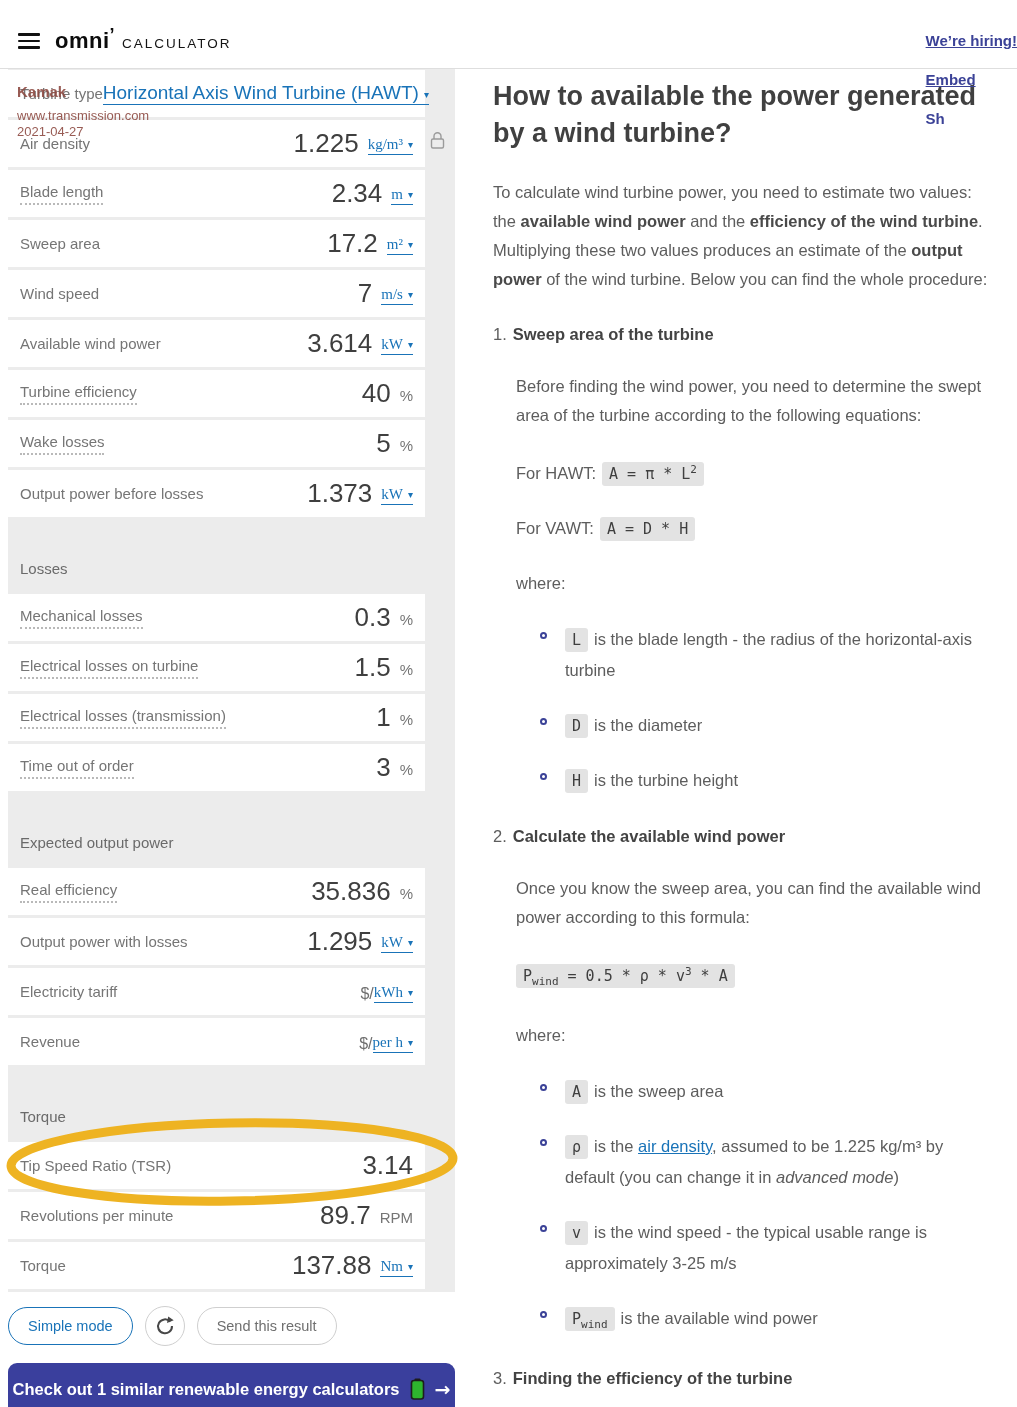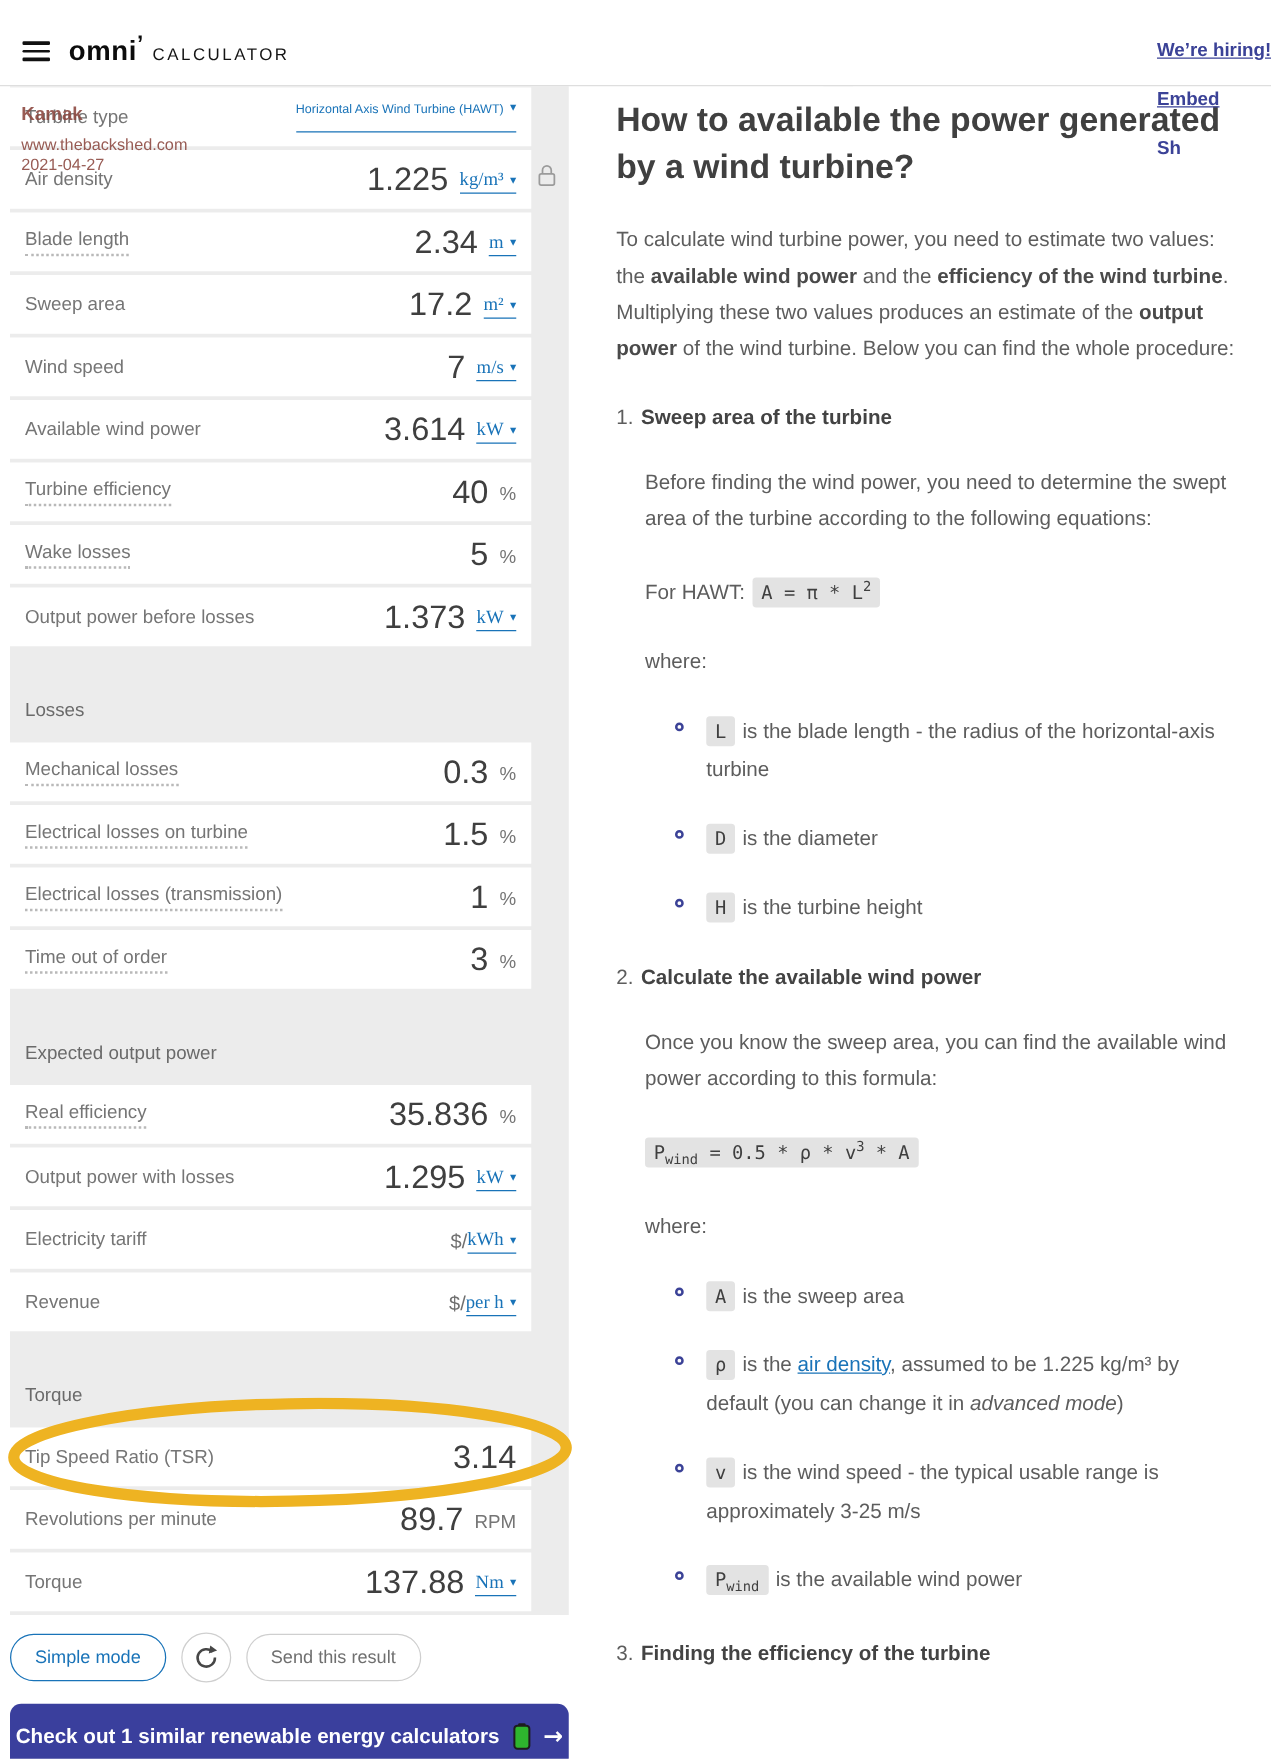--- a/index.html
+++ b/index.html
@@ -28,22 +28,22 @@
   .crow { width:417px; height:47px; background:#fff; margin-bottom:3px;
           display:flex; align-items:center; padding:0 12px; position:relative; }
   .rlabel { font-size:15px; color:#757575; white-space:nowrap; }
   .rlabel.dotted { border-bottom:2px dotted #b9b9b9; padding-bottom:3px; cursor:help; }
   .rval { margin-left:auto; font-size:26px; color:#3f3f3f; cursor:text; }
   .runit { margin-left:9px; font-size:15px; white-space:nowrap; position:relative; top:2px; }
   .runit.link { color:var(--accent,#1973b8); border-bottom:1px solid var(--accent,#1973b8);
                 padding-bottom:1px; cursor:pointer;font-family:Liberation Serif, serif; }
   .runit.plain { color:#757575; }
   .caret::after { content:"▾"; font-size:10px; margin-left:5px; position:relative; top:-1px; }
-  .type-link { margin-left:auto; font-size:10px; color:var(--accent,#1973b8);
-               border-bottom:1px solid var(--accent,#1973b8); padding-bottom:12px; cursor:pointer; white-space:nowrap; }
+  .type-link { margin-left:auto; font-size:19px; color:var(--accent,#1973b8);
+               border-bottom:1px solid var(--accent,#1973b8); padding-bottom:0; cursor:pointer; white-space:nowrap; }
   .prefix { margin-left:auto; font-size:16px; color:#6f6f6f; position:relative; top:2px; }
   .prefix + .runit { margin-left:0; }
   .sec-gap { height:22px; }
   .sec-head { height:52px; display:flex; align-items:center; padding-left:12px;
               font-size:15px; color:#6a6a6a; }
   
   .watermark { position:absolute; left:17px; top:84px; z-index:3; color:var(--watermark,#8d4a42);
                opacity:.9; pointer-events:none; }
   .wm-name { font-size:15px; font-weight:700; line-height:16px; }
   .wm-site { font-size:13px; line-height:17px; margin-top:7px; }
@@ -234,21 +234,21 @@
     <div class="crow">
       <span class="rlabel">Torque</span>
       <span class="rval">137.88</span>
       <span class="runit link"><span>Nm</span><span class="caret"></span></span>
     </div>
   </div>
 </div>
 
 <div class="watermark">
   <div class="wm-name">Kamak</div>
-  <div class="wm-site">www.thebackshed.com</div>
+  <div class="wm-site">www.transmission.com</div>
   <div class="wm-date">2021-04-27</div>
 </div>
 
 <div class="lock">
   <svg width="17" height="19" viewBox="0 0 17 19">
     <rect x="2.5" y="8" width="12" height="9" rx="1.5" fill="none" stroke="#9b9b9b" stroke-width="1.4"></rect>
     <path d="M5 8 V5.2 a3.5 3.5 0 0 1 7 0 V8" fill="none" stroke="#9b9b9b" stroke-width="1.4"></path>
   </svg>
 </div>
 
@@ -286,20 +286,21 @@
   <p><span>To calculate wind turbine power, you need to estimate two values: the </span><b>available wind power</b><span> and the </span><b>efficiency of the wind turbine</b><span>. Multiplying these two values produces an estimate of the </span><b>output power</b><span> of the wind turbine. Below you can find the whole procedure:</span></p>
 
   <div class="step">
     <div class="step-title">
       <span class="step-num">1.</span>
       <span class="step-name">Sweep area of the turbine</span>
     </div>
     <div class="step-body">
       <p>Before finding the wind power, you need to determine the swept area of the turbine according to the following equations:</p>
       <div class="fexpr"><span>For HAWT:</span><code class="chip"><span>A = π * L</span><sup>2</sup></code></div>
+      <div class="fexpr"><span>For VAWT:</span><code class="chip">A = D * H</code></div>
       <p>where:</p>
       <div class="bullet">
         <span class="bdot"></span>
         <div class="btext"><code class="chip">L</code><span>is the blade length - the radius of the horizontal-axis turbine</span></div>
       </div>
       <div class="bullet">
         <span class="bdot"></span>
         <div class="btext"><code class="chip">D</code><span>is the diameter</span></div>
       </div>
       <div class="bullet">

